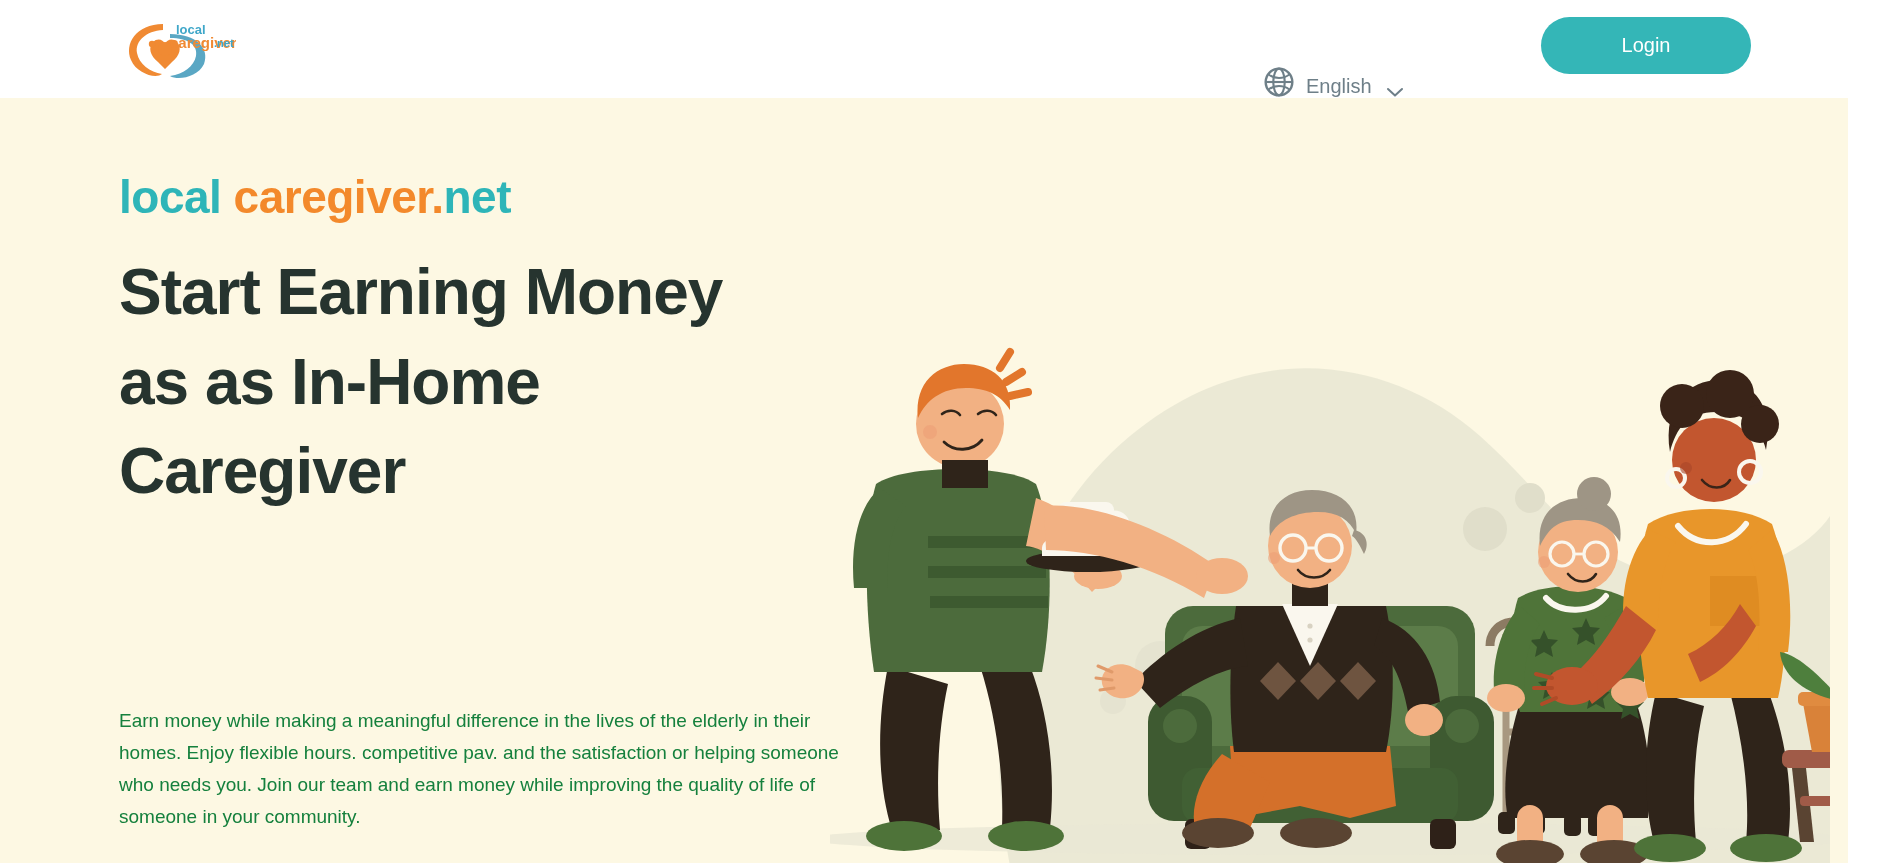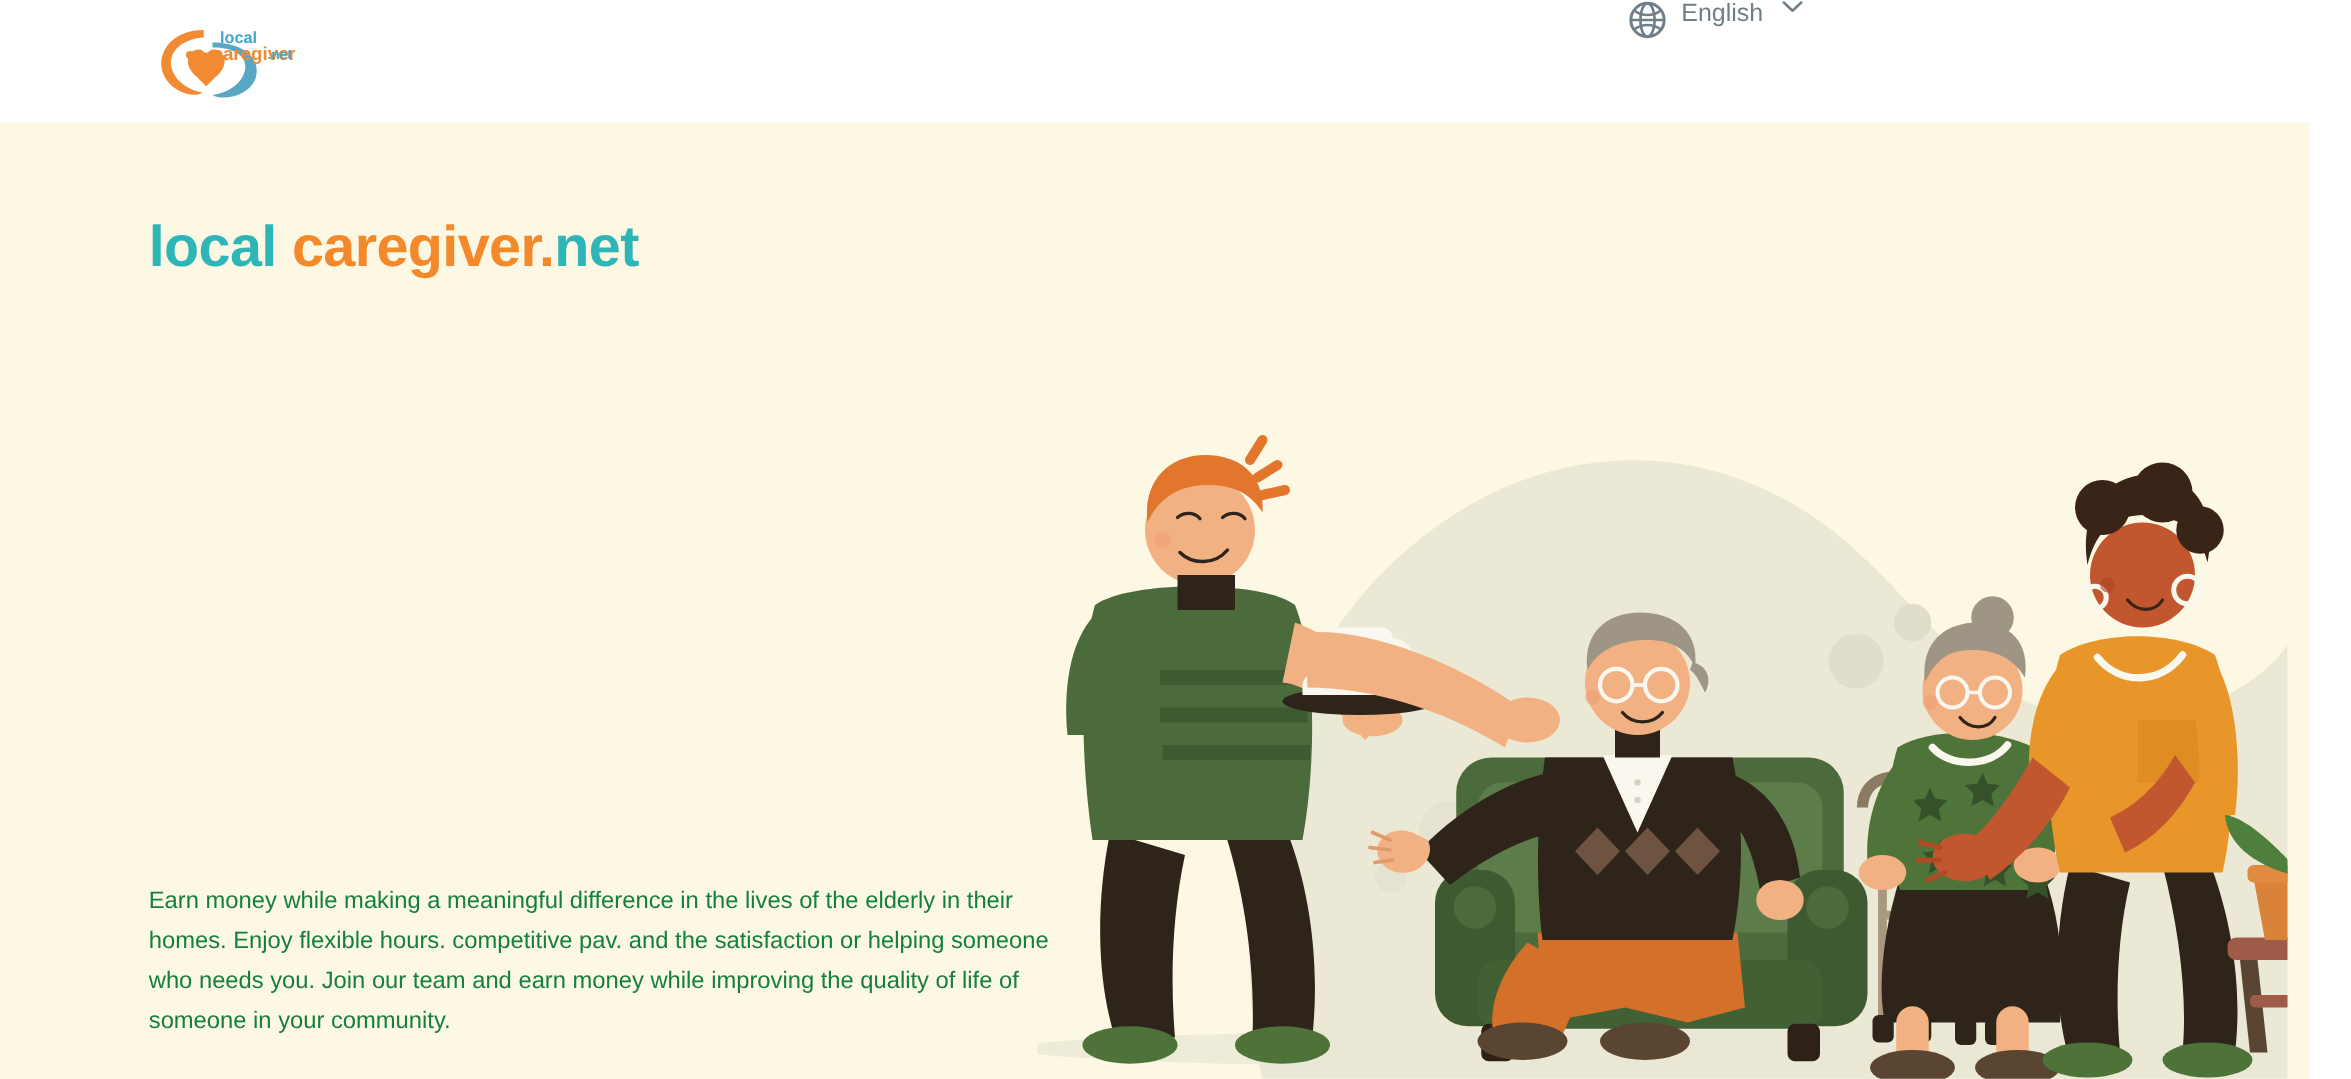--- a/index.html
+++ b/index.html
@@ -31,22 +31,22 @@
   .nav-item{
     color:#7b8b93;
     font-size:20px;
     padding:0 25px;
     white-space:nowrap;
     cursor:pointer;
     letter-spacing:0.1px;
   }
 
   .lang{
-    position:absolute; left:1302px; top:0; height:98px;
-    display:flex; align-items:flex-start; gap:11px;
+    position:absolute; left:1263px; top:0; height:98px;
+    display:flex; align-items:flex-end; gap:11px;
     cursor:pointer;
   }
   .globe{ width:32px; height:32px; display:block; }
   .lang-label{ color:#6e7f88; font-size:20px; }
   .chev{ width:18px; height:11px; display:block; margin-left:3px; }
 
   .login-btn{
     position:absolute; left:1541px; top:17px;
     width:210px; height:57px;
     background:#34B6B7;
@@ -122,28 +122,34 @@
       <line x1="2" y1="12" x2="22" y2="12" stroke="#6E7F88" stroke-width="1.6"></line>
       <path d="M4.2 6.4 A 13 13 0 0 0 19.8 6.4" fill="none" stroke="#6E7F88" stroke-width="1.5"></path>
       <path d="M4.2 17.6 A 13 13 0 0 1 19.8 17.6" fill="none" stroke="#6E7F88" stroke-width="1.5"></path>
     </svg>
     <span class="lang-label">English</span>
     <svg class="chev" viewBox="0 0 18 11">
       <path d="M2 2 L9 8.6 L16 2" fill="none" stroke="#6E7F88" stroke-width="2" stroke-linecap="round" stroke-linejoin="round"></path>
     </svg>
   </div>
 
+  <button class="login-btn">Login</button>
 </div>
 
 <div class="hero">
 
   <div class="brand">
     <span class="t1">local </span><span class="t2">caregiver.</span><span class="t3">net</span>
   </div>
 
+  <h1 class="headline">
+    <div>Start Earning Money</div>
+    <div>as as In-Home</div>
+    <div>Caregiver</div>
+  </h1>
 
   <p class="para">Earn money while making a meaningful difference in the lives of the elderly in their homes. Enjoy flexible hours. competitive pav. and the satisfaction or helping someone who needs you. Join our team and earn money while improving the quality of life of someone in your community.</p>
 
   <div class="illus">
     <svg viewBox="0 0 1000 760">
       <defs>
         <clipPath id="floorclip">
             <rect x="0" y="0" width="1000" height="760"></rect>
           </clipPath>
       </defs>

